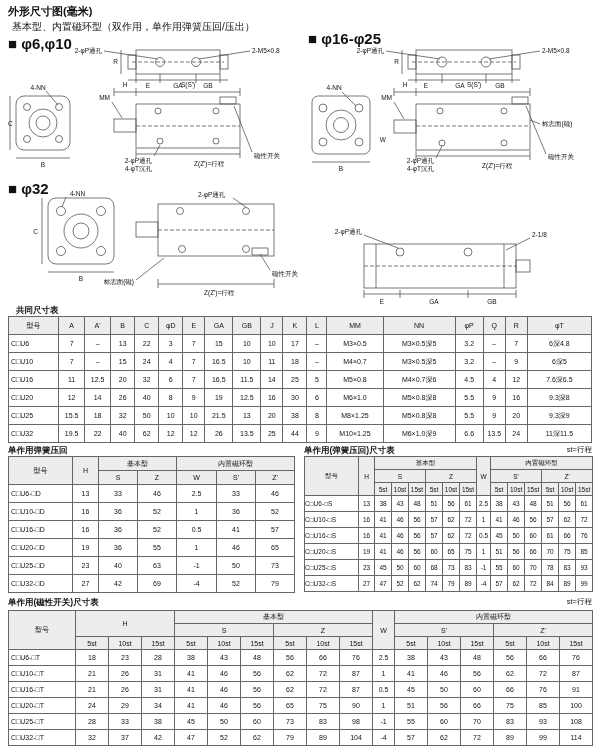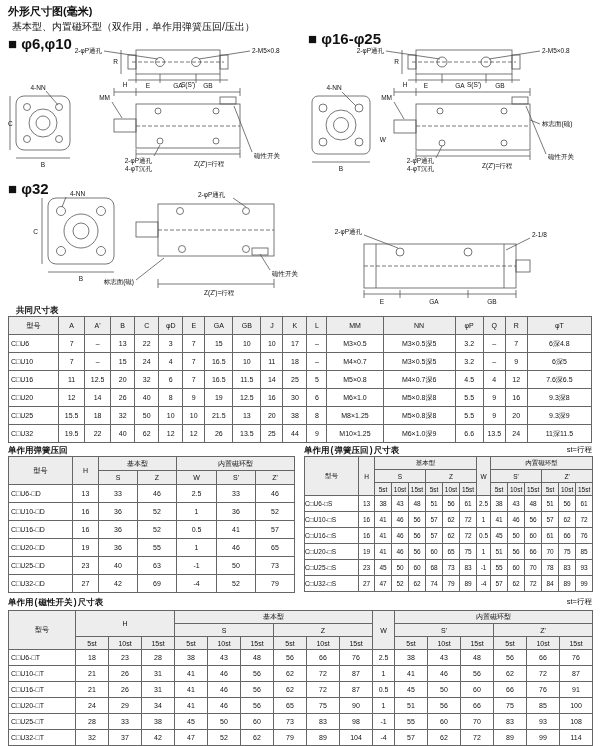--- a/index.html
+++ b/index.html
@@ -7,21 +7,21 @@
   body {
     position:relative; overflow:hidden; background:#fff; color:#111;
     font-family:"Liberation Sans","DejaVu Sans",sans-serif;
   }
   .abs { position:absolute; }
   .page-title { left:8px; top:4px; font-size:11px; font-weight:bold; }
   .page-subtitle { left:12px; top:20px; font-size:10px; }
   .sec-label { font-size:15px; font-weight:bold; }
   .tbl-title { font-size:8.5px; font-weight:bold; }
   .tbl-title-row { display:flex; justify-content:space-between; font-size:8.5px; }
-  .tbl-title-row .t { font-weight:bold;font-family:Liberation Mono, monospace; }
+  .tbl-title-row .t { font-weight:bold; }
   .tbl-title-row .n { font-weight:normal; font-size:7.5px; }
   svg text { font-family:"Liberation Sans","DejaVu Sans",sans-serif; }
   table.dim-table { position:absolute; border-collapse:collapse; table-layout:fixed; background:#fff; }
   .dim-table th, .dim-table td {
     border:1px solid #666; font-size:7px; text-align:center;
     white-space:nowrap; overflow:hidden; padding:0 1px;
   }
   .dim-table th { background:#ededed; font-weight:normal; }
   .dim-table tbody td:first-child { text-align:left; padding-left:2px; }
   #tbl-common { width:584px; } #tbl-common tr { height:18px; }

